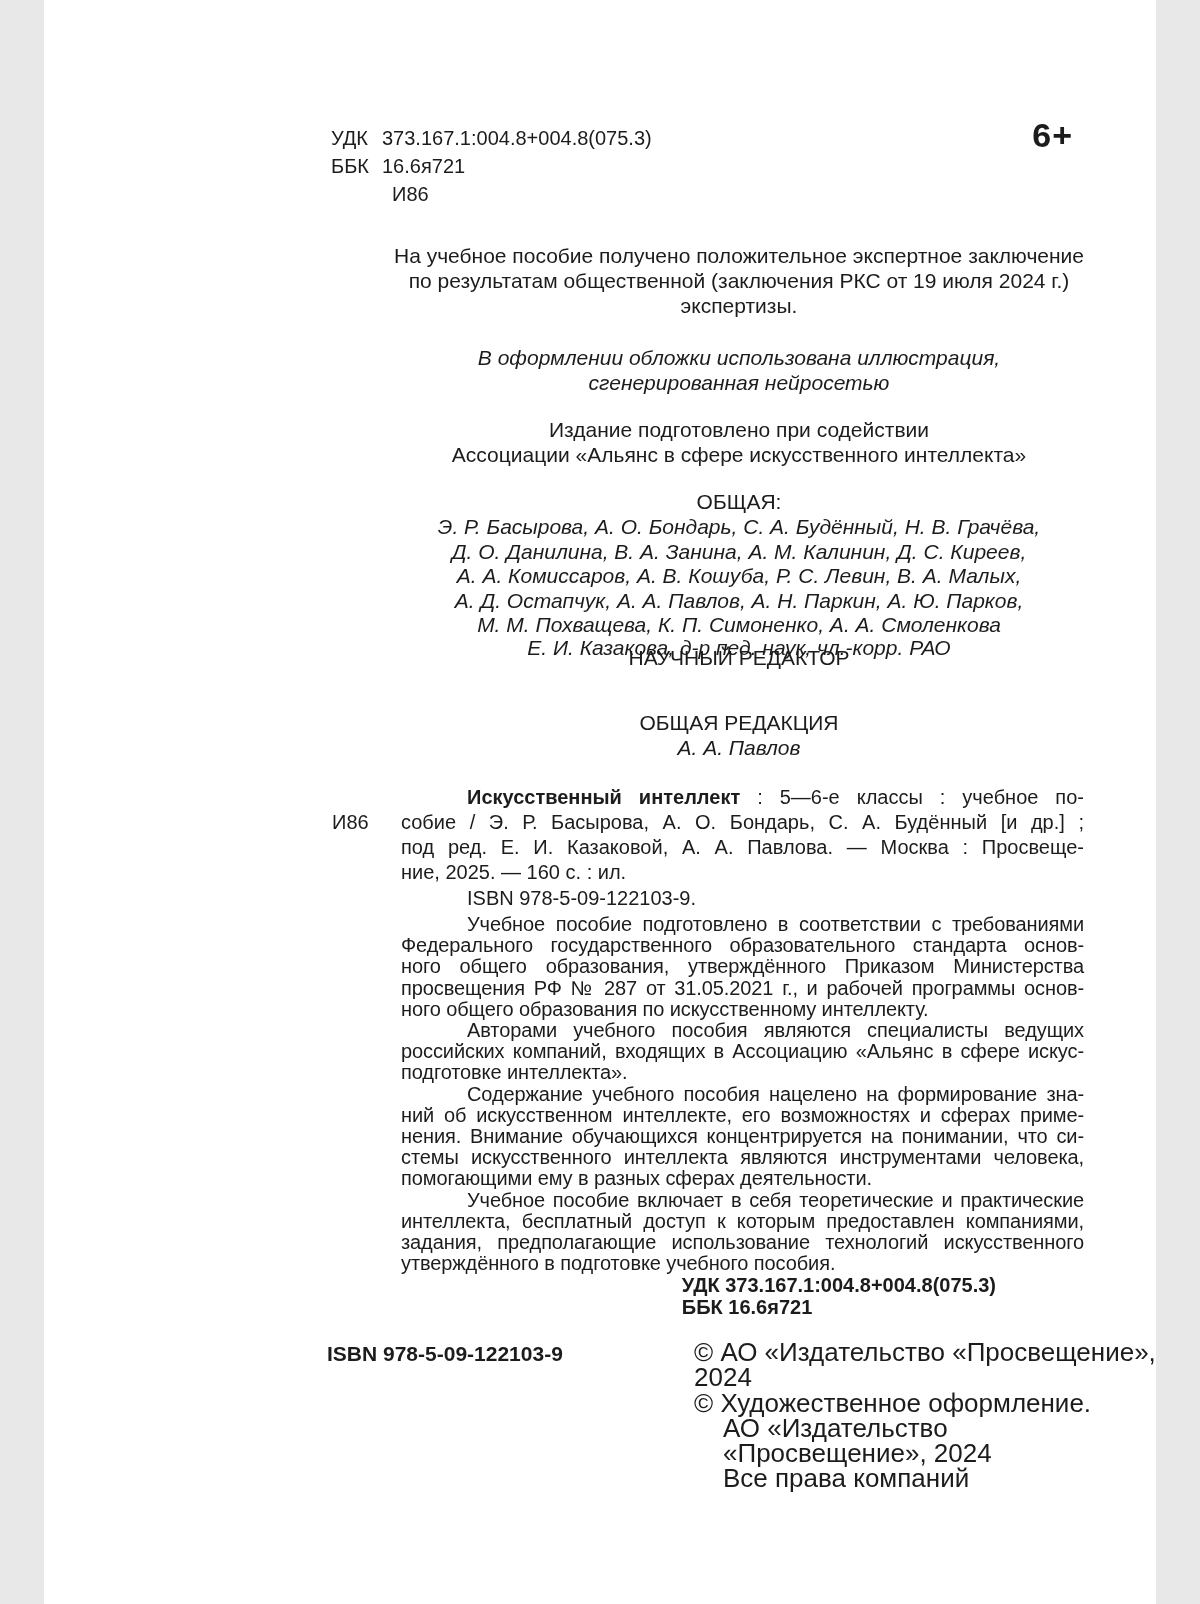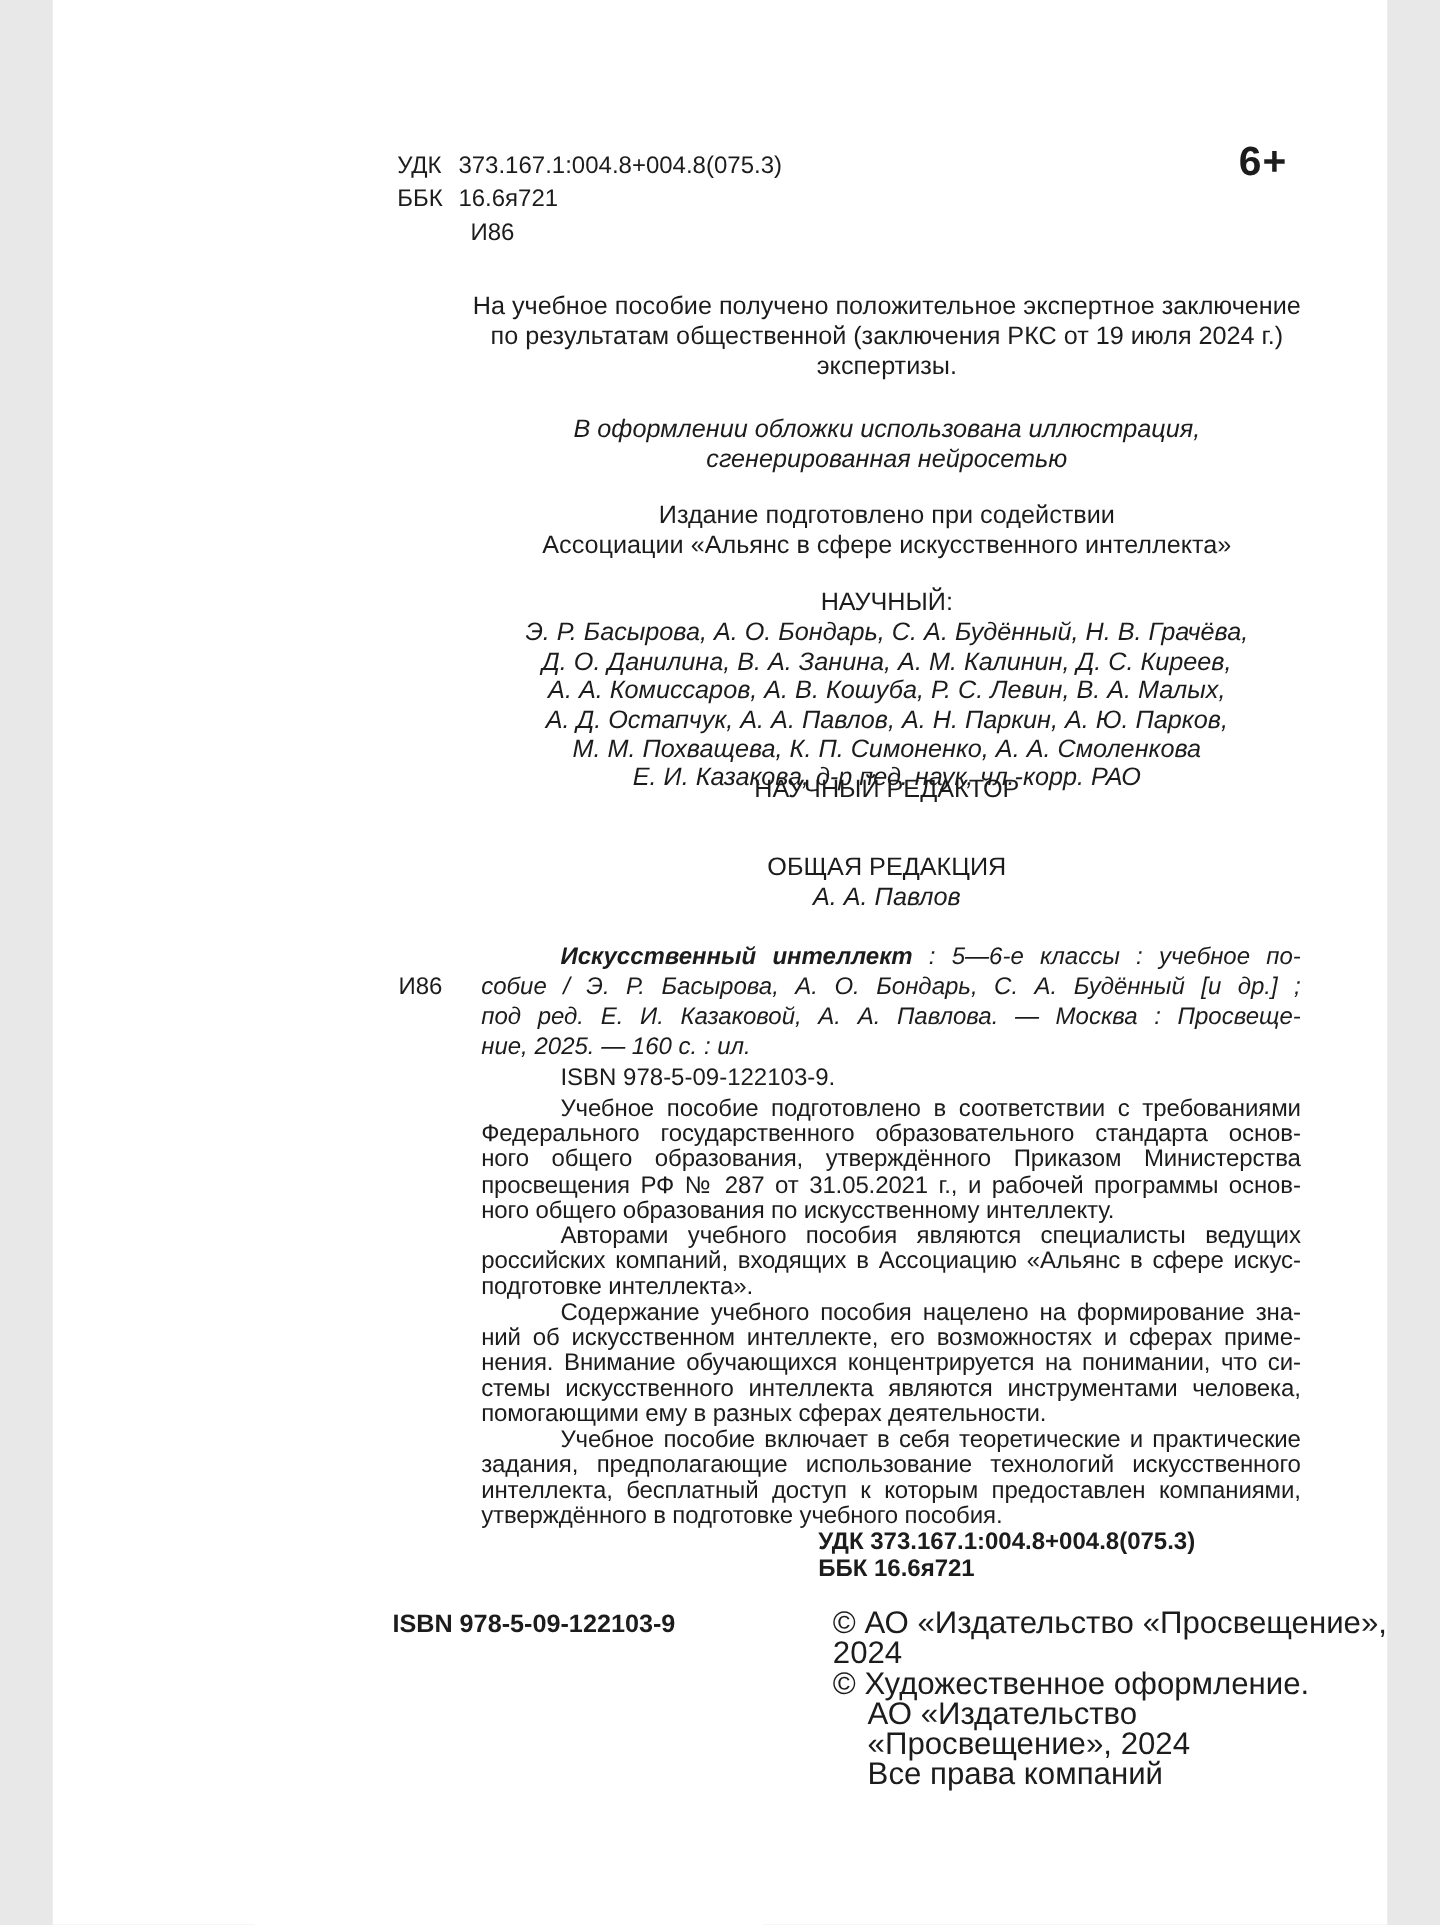--- a/index.html
+++ b/index.html
@@ -30,21 +30,21 @@
     font-size:34px;font-weight:bold;letter-spacing:1px;
   }
 
   
   .ccol{left:250px;width:890px;text-align:center;}
   .lh25{font-size:21px;line-height:25px;}
   .lh24{font-size:21px;line-height:24.5px;}
 
   
   .card{left:357px;width:683px;top:785px;font-size:20px;}
-  .card-line{line-height:25px;text-align:justify;font-style:italic;}
+  .card-line{line-height:25px;text-align:justify;}
   .margin-code{position:absolute;left:-69px;top:25px;line-height:25px;}
   .indent{text-indent:66px;}
   .fill{text-align:justify;text-align-last:justify;}
   .isbn-line{line-height:25px;margin-top:1px;}
   .annotation{margin-top:3px;letter-spacing:-0.1px;}
   .ann-line{line-height:21.2px;text-align:justify;}
   .ann-line.fill{text-align-last:justify;}
   .ann-line.first{text-indent:66px;}
 
   
@@ -74,21 +74,21 @@
   </div>
 
   <div class="abs age-badge">6+</div>
 
   <div class="abs ccol lh25" style="top:243px;">На учебное пособие получено положительное экспертное заключение<br>по результатам общественной (заключения РКС от 19 июля 2024 г.)<br>экспертизы.</div>
 
   <div class="abs ccol lh25 i" style="top:345px;">В оформлении обложки использована иллюстрация,<br>сгенерированная нейросетью</div>
 
   <div class="abs ccol lh25" style="top:417px;">Издание подготовлено при содействии<br>Ассоциации «Альянс в сфере искусственного интеллекта»</div>
 
-  <div class="abs ccol lh25" style="top:489px;">НАУЧНЫЙ:</div>
+  <div class="abs ccol lh25" style="top:489px;">ОБЩАЯ:</div>
   <div class="abs ccol lh24 i" style="top:515px;">Э. Р. Басырова, А. О. Бондарь, С. А. Будённый, Н. В. Грачёва,<br>Д. О. Данилина, В. А. Занина, А. М. Калинин, Д. С. Киреев,<br>А. А. Комиссаров, А. В. Кошуба, Р. С. Левин, В. А. Малых,<br>А. Д. Остапчук, А. А. Павлов, А. Н. Паркин, А. Ю. Парков,<br>М. М. Похващева, К. П. Симоненко, А. А. Смоленкова</div>
 
   <div class="abs ccol lh25" style="top:645px;">НАУЧНЫЙ РЕДАКТОР</div>
   <div class="abs ccol lh25 i" style="top:635px;font-style:italic;">Е. И. Казакова, д-р пед. наук, чл.-корр. РАО</div>
 
   <div class="abs ccol lh25" style="top:710px;">ОБЩАЯ РЕДАКЦИЯ</div>
   <div class="abs ccol lh25 i" style="top:735px;">А. А. Павлов</div>
 
   <div class="abs card">
     <div class="margin-code">И86</div>
@@ -105,22 +105,22 @@
         <div class="ann-line">ного общего образования по искусственному интеллекту.</div>
         <div class="ann-line first fill">Авторами учебного пособия являются специалисты ведущих</div>
         <div class="ann-line fill">российских компаний, входящих в Ассоциацию «Альянс в сфере искус-</div>
         <div class="ann-line">подготовке интеллекта».</div>
         <div class="ann-line first fill">Содержание учебного пособия нацелено на формирование зна-</div>
         <div class="ann-line fill">ний об искусственном интеллекте, его возможностях и сферах приме-</div>
         <div class="ann-line fill">нения. Внимание обучающихся концентрируется на понимании, что си-</div>
         <div class="ann-line fill">стемы искусственного интеллекта являются инструментами человека,</div>
         <div class="ann-line">помогающими ему в разных сферах деятельности.</div>
         <div class="ann-line first fill">Учебное пособие включает в себя теоретические и практические</div>
+        <div class="ann-line fill">интеллекта, бесплатный доступ к которым предоставлен компаниями,</div>
         <div class="ann-line fill">задания, предполагающие использование технологий искусственного</div>
-        <div class="ann-line fill">интеллекта, бесплатный доступ к которым предоставлен компаниями,</div>
         <div class="ann-line">утверждённого в подготовке учебного пособия.</div>
       </div>
   </div>
 
   <div class="abs codes-bottom">
     <div>УДК 373.167.1:004.8+004.8(075.3)</div>
     <div>ББК 16.6я721</div>
   </div>
 
   <div class="abs isbn-bottom">ISBN 978-5-09-122103-9</div>

